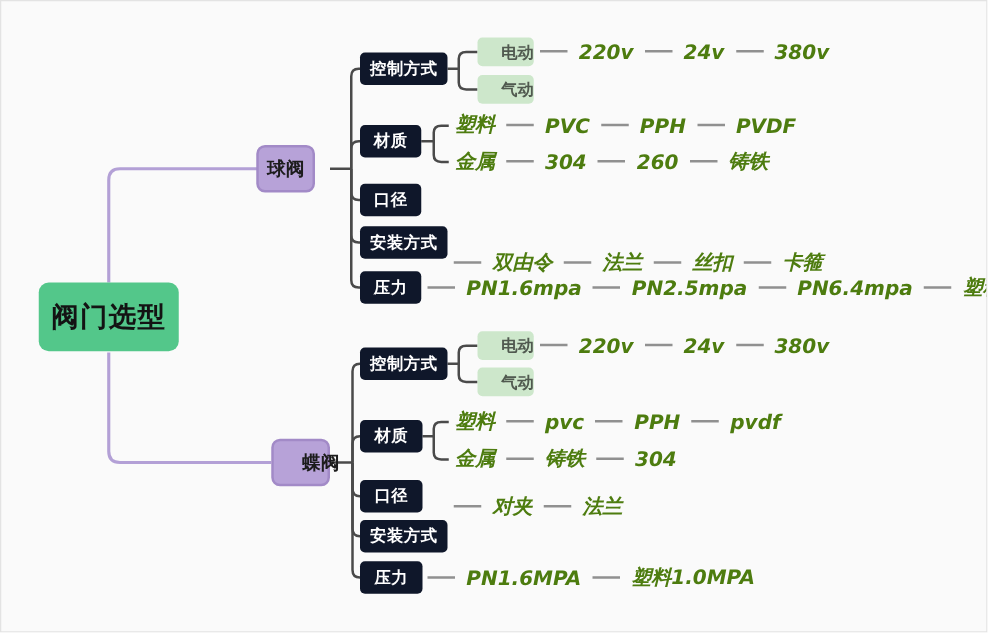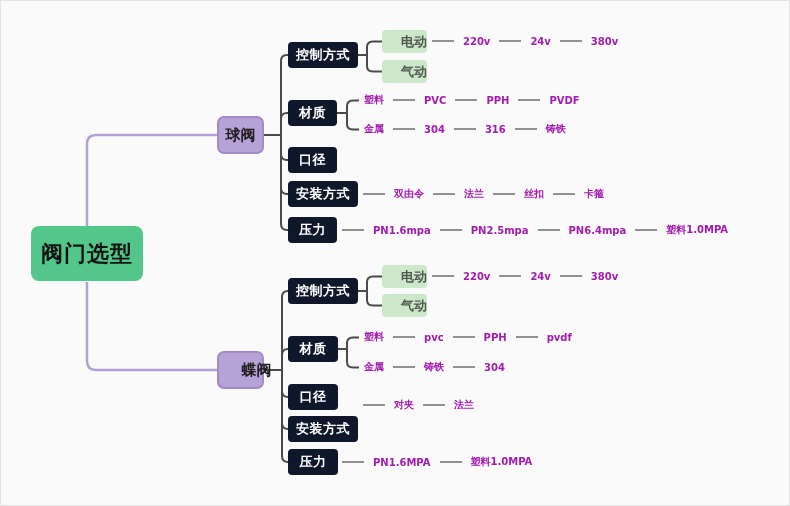--- a/index.html
+++ b/index.html
@@ -22,21 +22,21 @@
     color:#1c1c1c;font-size:15px;
   }
   .bbox{
     background:#0f172a;border-radius:4px;color:#ffffff;
     font-size:13px;letter-spacing:.5px;
   }
   .gbox{
     background:#cde7cb;border-radius:4px;color:#50594f;font-size:13px;padding-left:19px;
   }
   .chain{position:absolute;display:flex;align-items:center;gap:9px;height:20px;}
-  .leaf{font-size:10px;font-weight:bold;color:#a21caf;white-space:nowrap;}
+  .leaf{font-size:16px;font-weight:bold;color:#4d7c0f;white-space:nowrap;font-style:italic;}
   .seg{width:22px;height:0;border-top:2px solid #909090;flex:none;}
   .dark{stroke:#4a4a4a;stroke-width:2;fill:none;}
   .purple{stroke:#b3a0d6;stroke-width:2.5;fill:none;}
 </style>
 </head>
 <body>
 
 <div class="canvas">
 
   <svg class="connectors" viewBox="0 0 790 506">
@@ -62,21 +62,21 @@
     <path class="dark" d="M281,369 V422 Q281,428 287,428"></path>
     <path class="dark" d="M281,369 V455 Q281,461 287,461"></path>
 
     <path class="dark" d="M357,290 H366 M366,290 V281 Q366,275.5 372,275.5 L381,275.5 M366,290 V299 Q366,304.5 372,304.5 L381,304.5"></path>
 
     <path class="dark" d="M337,348 H346 M346,348 V342 Q346,336.5 352,336.5 L358,336.5 M346,348 V361 Q346,366.5 352,366.5 L358,366.5"></path>
   </svg>
 
   <div class="node root" style="left:30px;top:225px;width:112px;height:55px;font-family:Liberation Mono, monospace;">阀门选型</div>
 
-  <div class="node pnode" style="left:216px;top:115px;width:47px;height:38px;">球阀</div>
+  <div class="node pnode" style="left:204px;top:115px;width:47px;height:38px;">球阀</div>
   <div class="node pnode" style="left:216px;top:350px;width:47px;height:38px;padding-left:32px;">蝶阀</div>
 
   <div class="node bbox" style="left:287px;top:41px;width:70px;height:26px;">控制方式</div>
   <div class="node bbox" style="left:287px;top:99px;width:49px;height:26px;">材质</div>
   <div class="node bbox" style="left:287px;top:146px;width:49px;height:26px;">口径</div>
   <div class="node bbox" style="left:287px;top:180px;width:70px;height:26px;">安装方式</div>
   <div class="node bbox" style="left:287px;top:216px;width:49px;height:26px;">压力</div>
 
   <div class="node gbox" style="left:381px;top:29px;width:45px;height:23px;">电动</div>
   <div class="node gbox" style="left:381px;top:59px;width:45px;height:23px;">气动</div>
@@ -98,26 +98,26 @@
     <span class="leaf">PPH</span>
     <span class="seg"></span>
     <span class="leaf">PVDF</span>
   </div>
 
   <div class="chain" style="left:363px;top:118px;">
     <span class="leaf">金属</span>
     <span class="seg"></span>
     <span class="leaf">304</span>
     <span class="seg"></span>
-    <span class="leaf">316</span>
+    <span class="leaf">260</span>
     <span class="seg"></span>
     <span class="leaf">铸铁</span>
   </div>
 
-  <div class="chain" style="left:362px;top:183px;">
+  <div class="chain" style="left:362px;top:199px;">
     <span class="seg"></span>
     <span class="leaf">双由令</span>
     <span class="seg"></span>
     <span class="leaf">法兰</span>
     <span class="seg"></span>
     <span class="leaf">丝扣</span>
     <span class="seg"></span>
     <span class="leaf">卡箍</span>
   </div>
 

